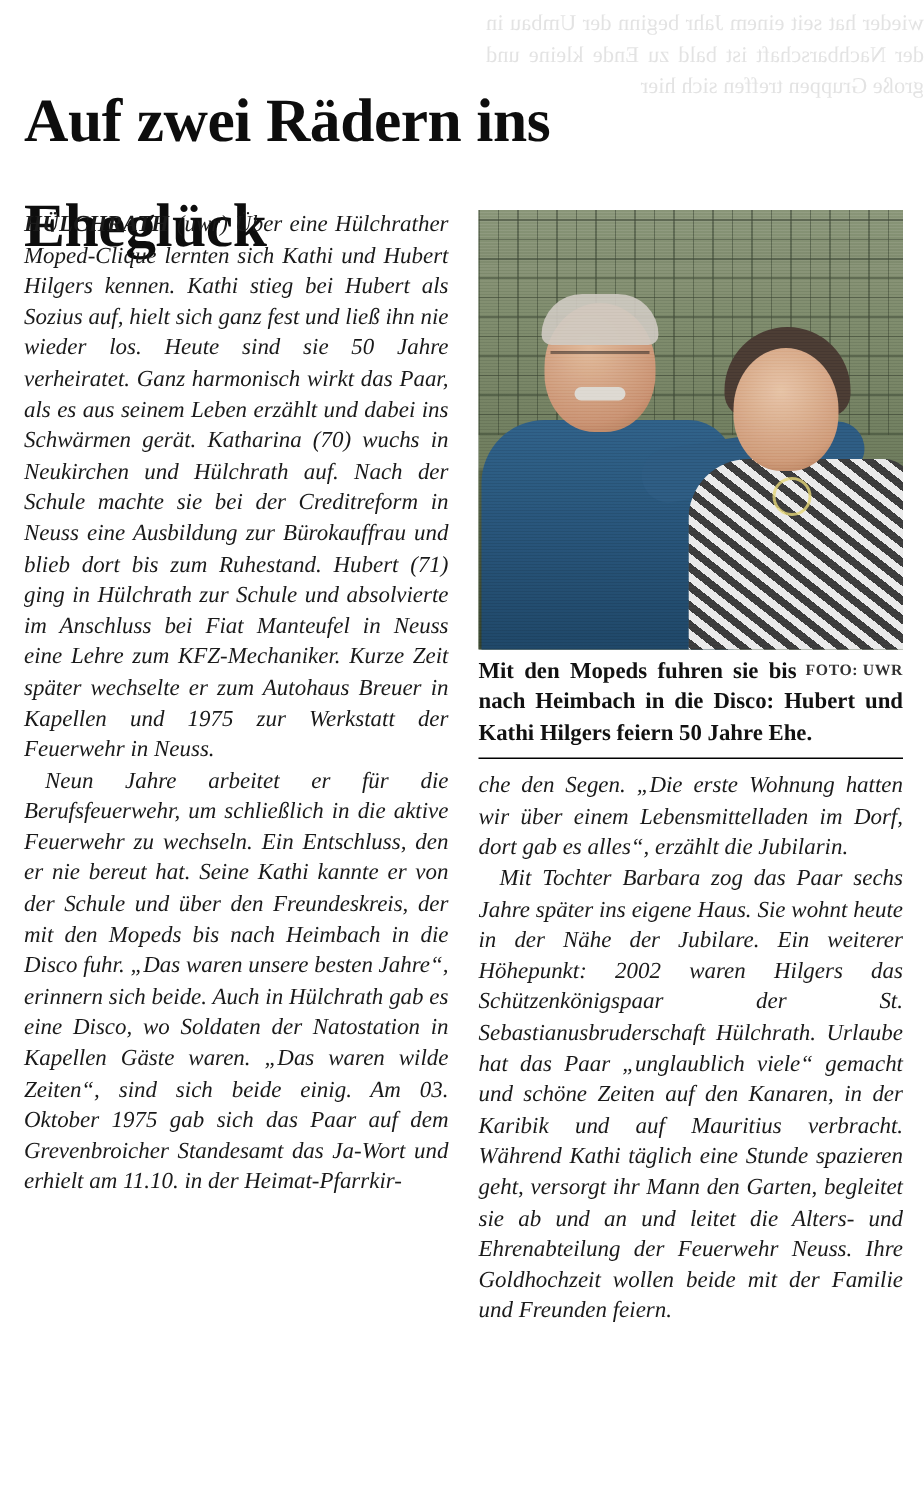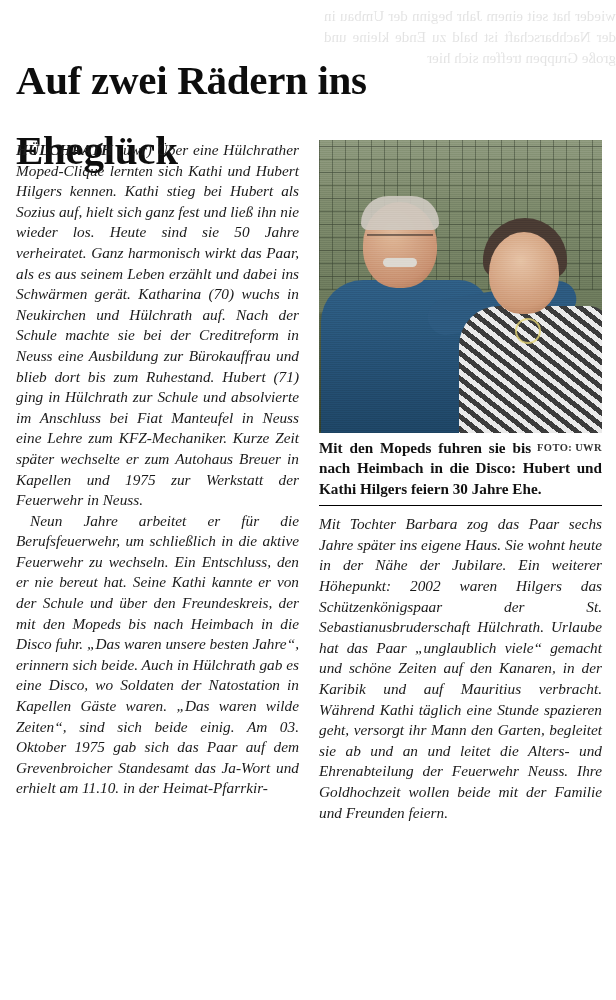--- a/index.html
+++ b/index.html
@@ -264,22 +264,23 @@
           <div class="woman-head"></div>
           <div class="woman-necklace"></div>
           <div class="man-head"></div>
           <div class="man-hair"></div>
           <div class="man-glasses"></div>
           <div class="man-stache"></div>
           <div class="photo-grain"></div>
         </div>
         <div class="caption">
           <span class="credit">FOTO: UWR</span>
-          <span class="caption-body">Mit den Mopeds fuhren sie bis nach Heimbach in die Disco: Hubert und Kathi Hilgers feiern 30 Jahre Ehe.</span>
+          <span class="caption-body">Mit den Mopeds fuhren sie bis nach Heimbach in die Disco: Hubert und Kathi Hilgers feiern 50 Jahre Ehe.</span>
         </div>
         <div class="rule"></div>
       </div>
 
+      <p>che den Segen. „Die erste Wohnung hatten wir über einem Lebensmittelladen im Dorf, dort gab es alles“, erzählt die Jubilarin.</p>
       <p>Mit Tochter Barbara zog das Paar sechs Jahre später ins eigene Haus. Sie wohnt heute in der Nähe der Jubilare. Ein weiterer Höhepunkt: 2002 waren Hilgers das Schützenkönigspaar der St. Sebastianusbruderschaft Hülchrath. Urlaube hat das Paar „unglaublich viele“ gemacht und schöne Zeiten auf den Kanaren, in der Karibik und auf Mauritius verbracht. Während Kathi täglich eine Stunde spazieren geht, versorgt ihr Mann den Garten, begleitet sie ab und an und leitet die Alters- und Ehrenabteilung der Feuerwehr Neuss. Ihre Goldhochzeit wollen beide mit der Familie und Freunden feiern.</p>
     </div>
 
   </div>
 </div>
 
 </body></html>

